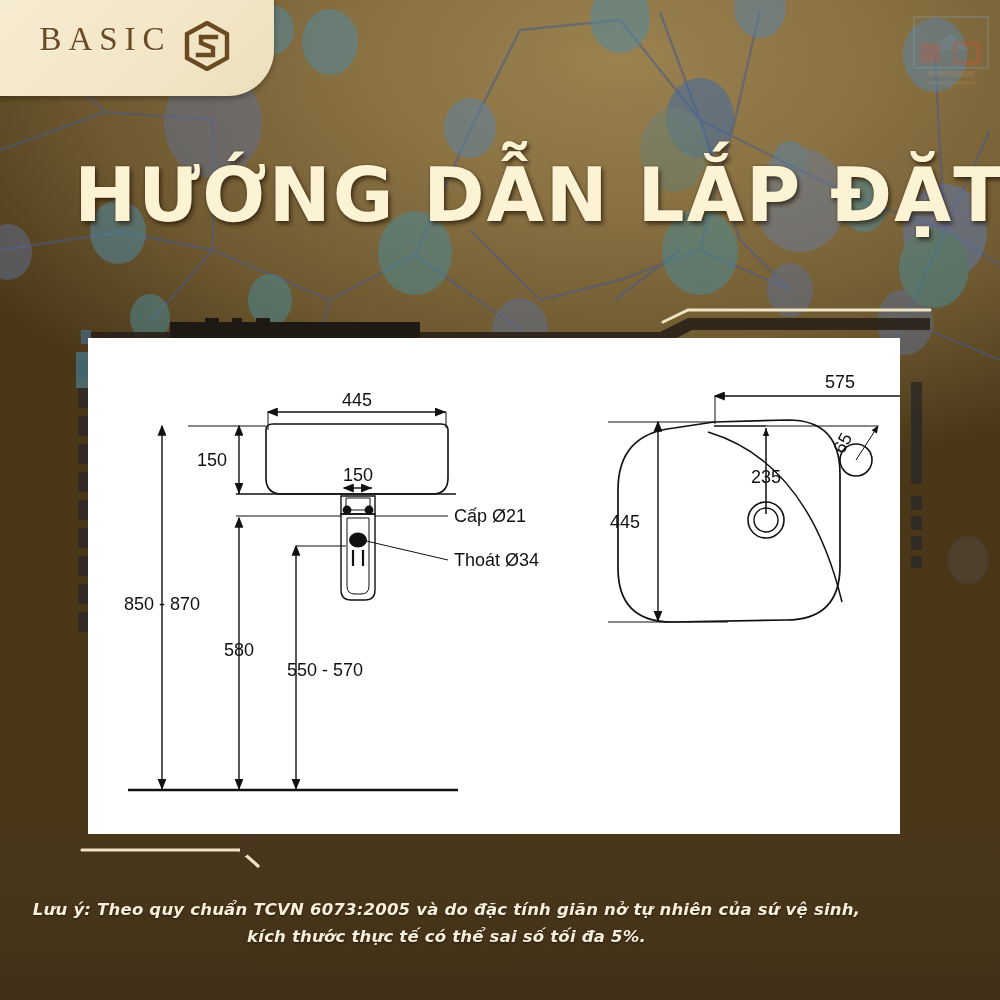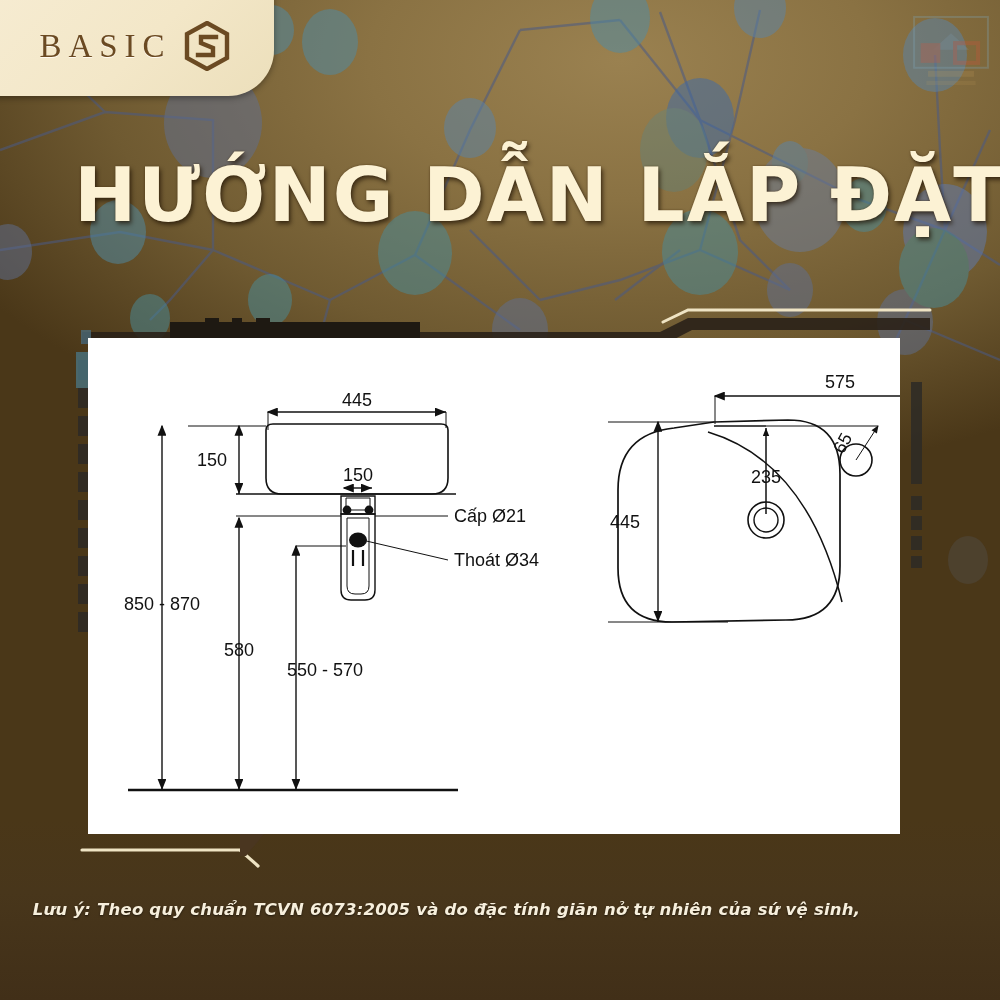--- a/index.html
+++ b/index.html
@@ -26,21 +26,21 @@
 
   
   .brand{
     position:absolute;left:-18px;top:-16px;
     width:292px;height:112px;
     background:linear-gradient(135deg,#f6ecd2 0%, #f3e7c8 55%, #ecdfbb 100%);
     border-bottom-right-radius:46px;
     box-shadow:0 2px 6px rgba(0,0,0,.35);
     display:flex;align-items:center;justify-content:center;
   }
-  .brand-inner{display:flex;align-items:center;gap:13px;padding-top:12px;padding-left:14px;}
+  .brand-inner{display:flex;align-items:flex-start;gap:13px;padding-top:12px;padding-left:14px;}
   .brand-text{
     font-family:"Liberation Serif", serif;
     font-size:33px;letter-spacing:7px;color:#6b4a22;font-weight:400;
     text-shadow:0 1px 0 #fffaf0;
   }
   .brand-mark{margin-left:-2px;}
 
   
   .title{
     position:absolute;left:0;top:152px;width:1000px;text-align:center;
@@ -298,15 +298,16 @@
       </g>
       <text class="dwg-text-lg" x="752" y="50" text-anchor="middle">575</text>
       <text class="dwg-text-lg" x="537" y="190" text-anchor="middle">445</text>
       <text class="dwg-text-lg" x="678" y="145" text-anchor="middle">235</text>
       <text class="dwg-text-lg" x="0" y="0" text-anchor="middle" transform="translate(760,108) rotate(-62)">65</text>
     </svg>
   </div>
 
   <div class="note">
     <div>Lưu ý: Theo quy chuẩn TCVN 6073:2005 và do đặc tính giãn nở  tự nhiên của sứ vệ sinh,</div>
+    <div>kích thước thực tế có thể sai số tối đa 5%.</div>
   </div>
 
 </div>
 
 </body></html>

